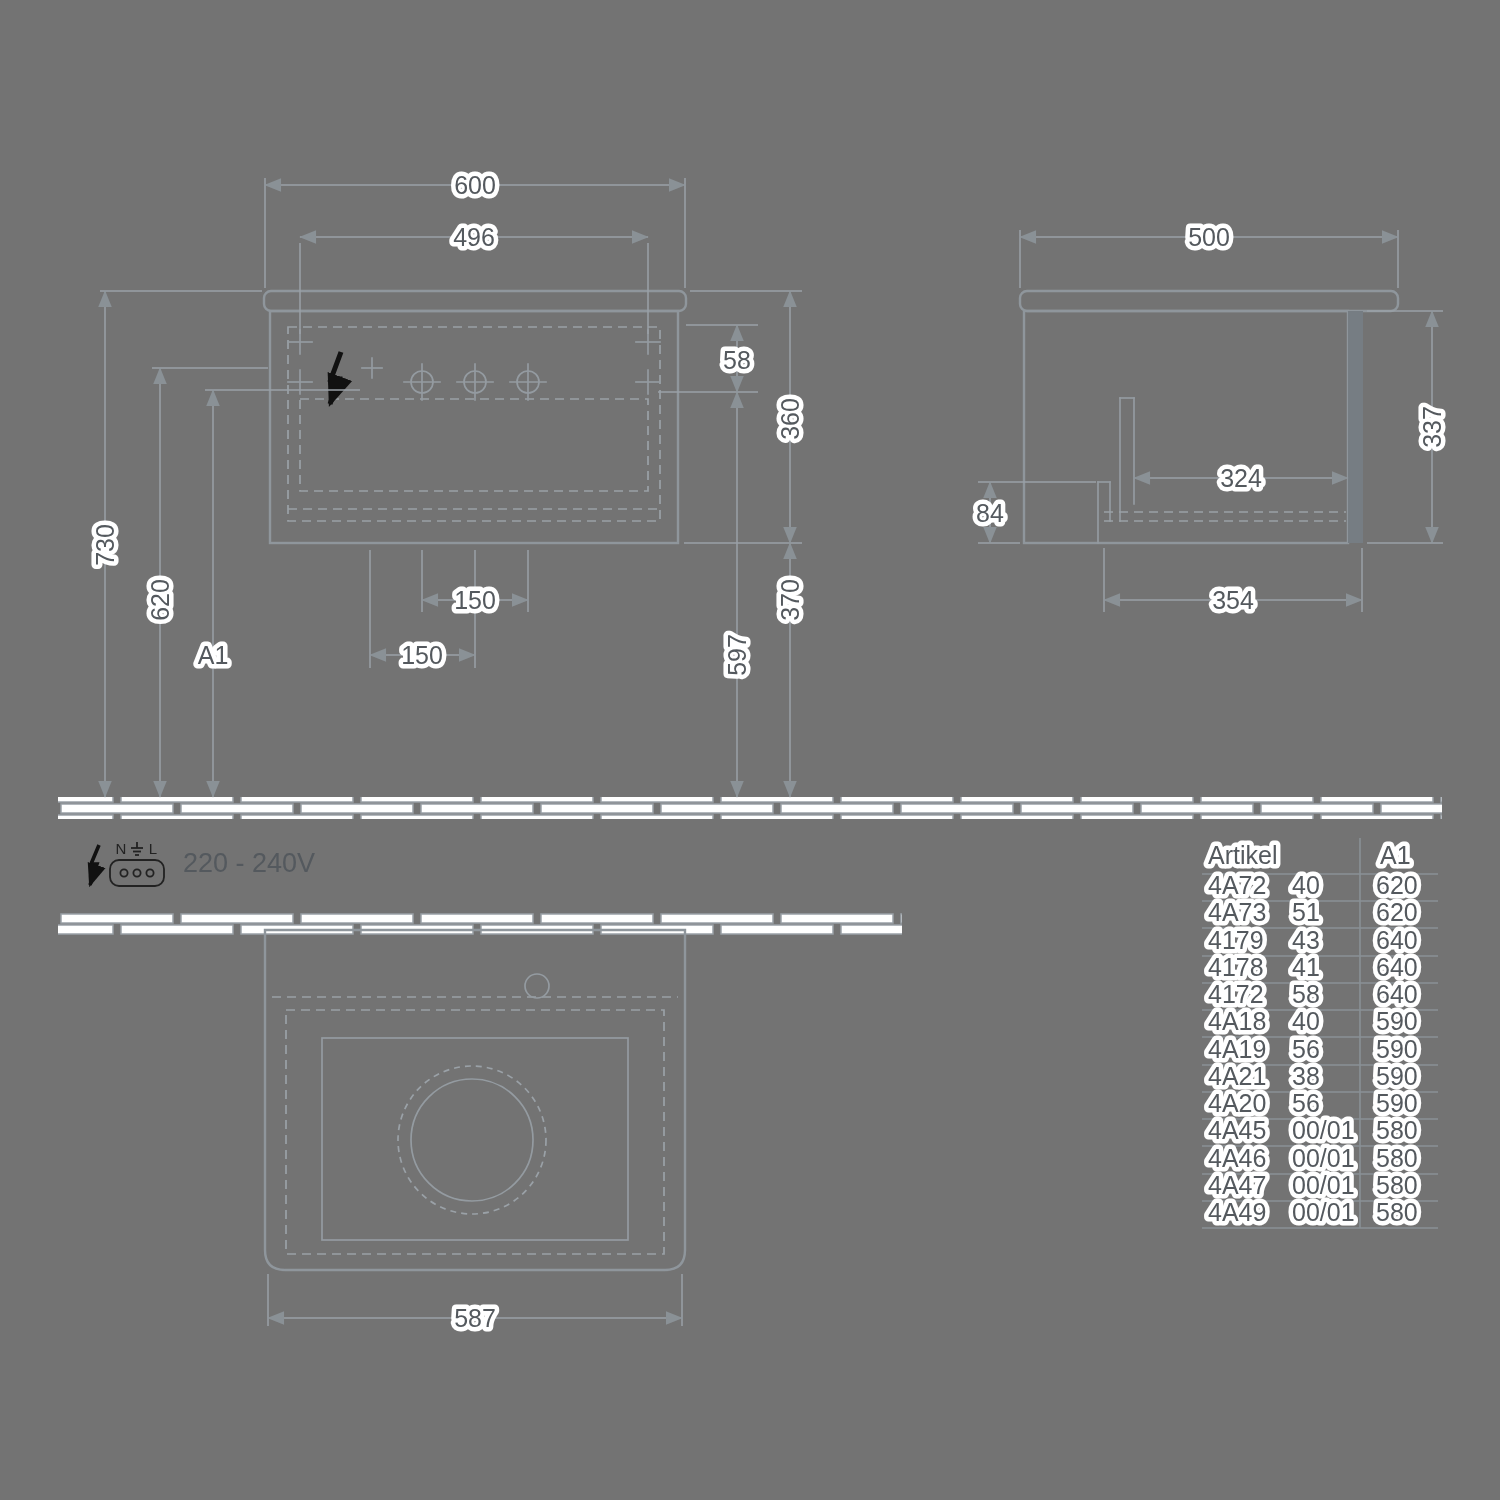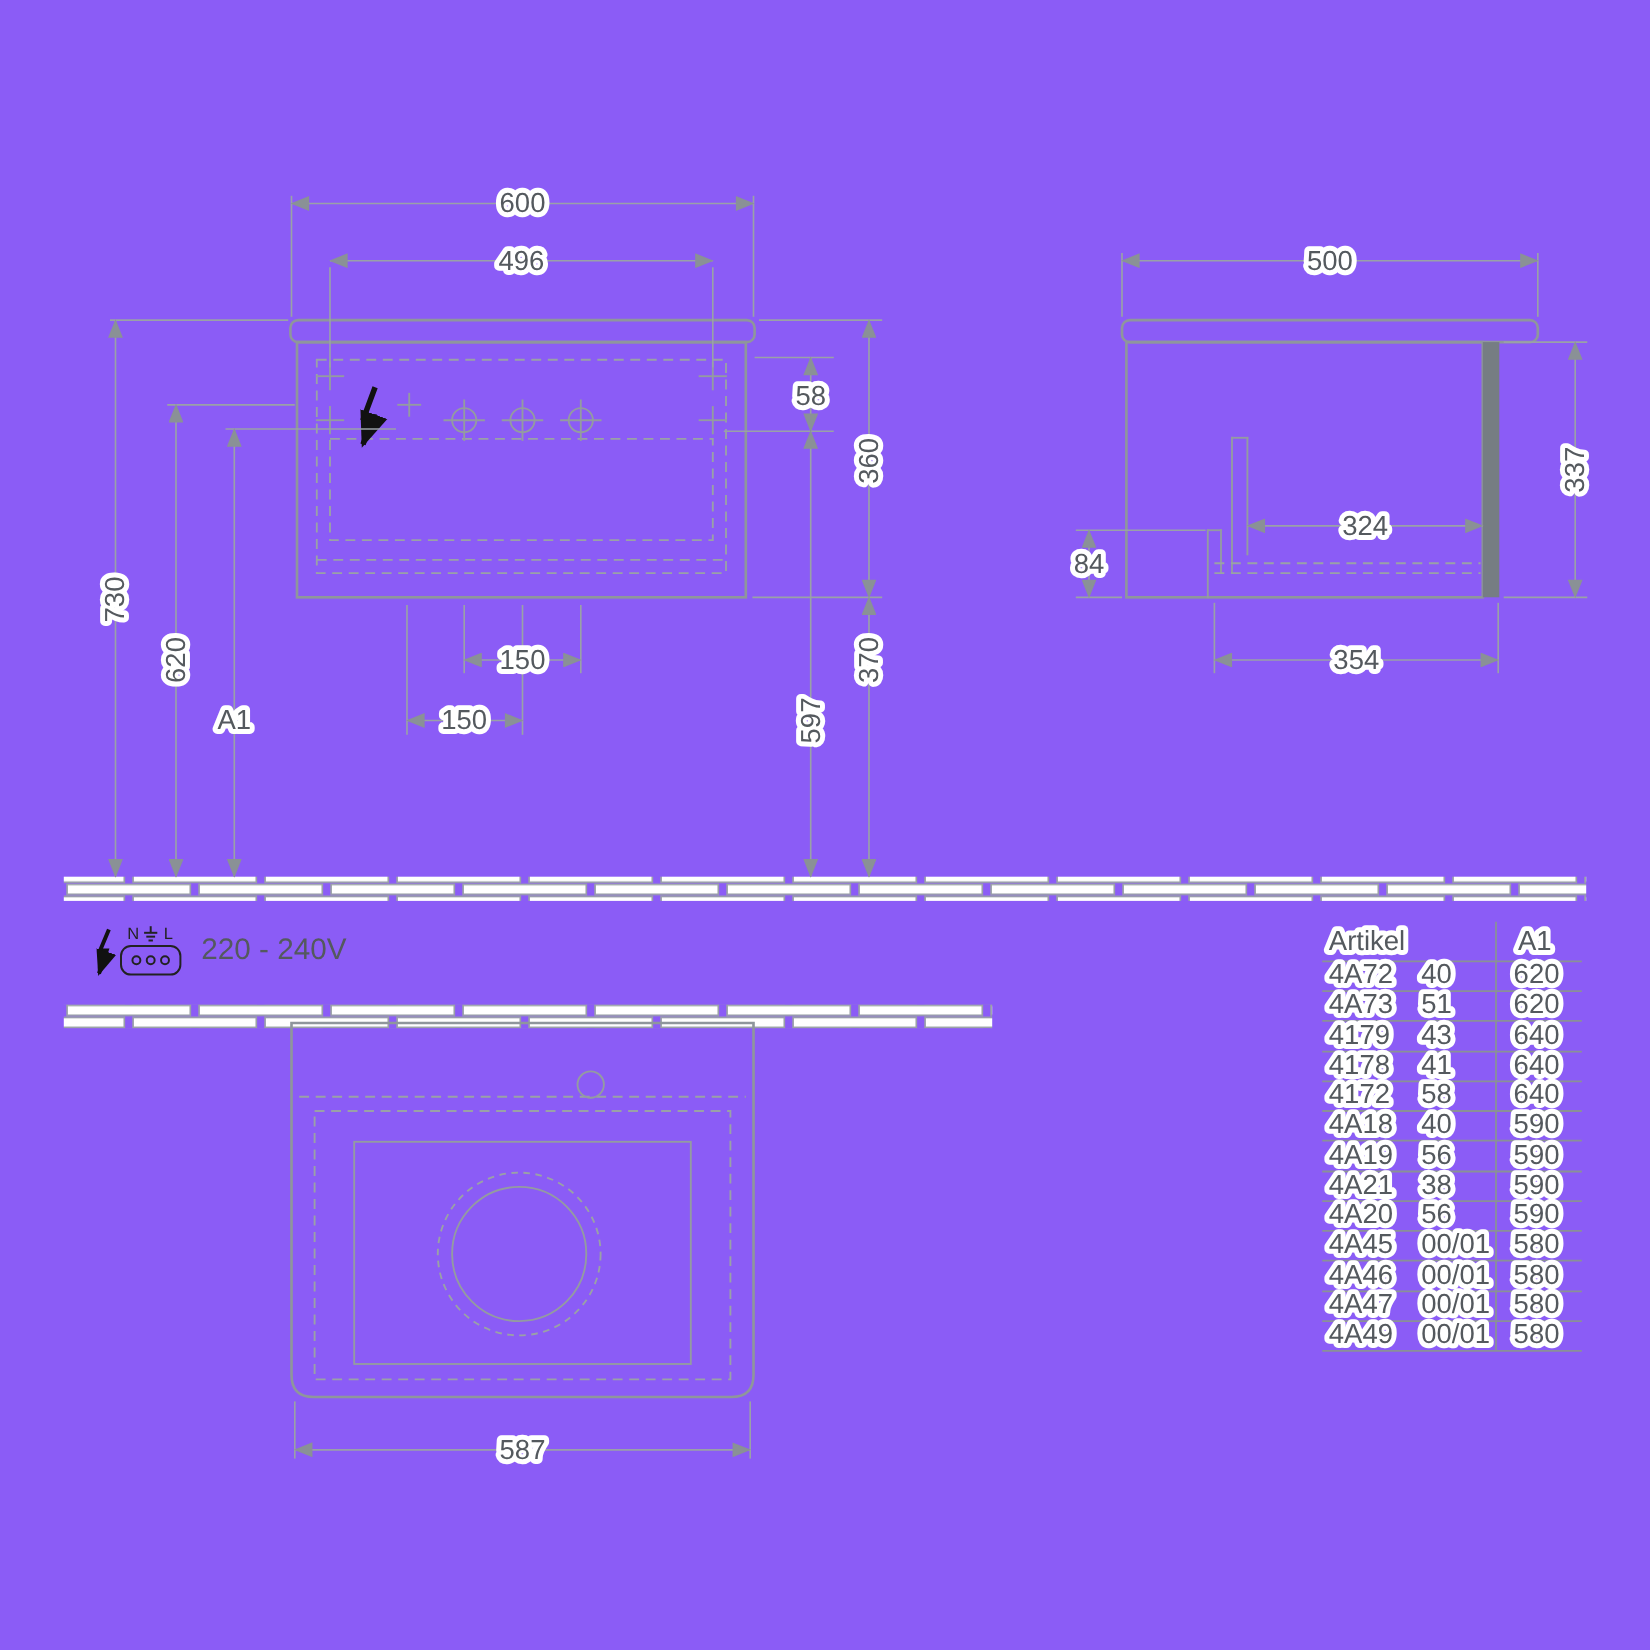--- a/index.html
+++ b/index.html
@@ -1,16 +1,16 @@
 <!DOCTYPE html>
 <html><head>
 <meta charset="utf-8">
 <style>
   html,body { margin:0; padding:0; background:#fff; }
-  .page { width:1500px; height:1500px; position:relative; background:#8b5cf6;
+  .page { width:1500px; height:1500px; position:relative; background:#737373;
           font-family:"Liberation Sans", sans-serif; }
   svg { display:block; }
   .ln   { stroke:#8f969c; stroke-width:2.4; fill:none; stroke-linecap:square; }
   .thin { stroke:#949ba1; stroke-width:1.7; fill:none; stroke-linecap:square; }
   .dim  { stroke:#9aa1a7; stroke-width:1.5; fill:none; }
   .dash { stroke:#9aa1a7; stroke-width:1.7; fill:none; stroke-dasharray:9 6; }
   .dash2{ stroke:#9aa1a7; stroke-width:1.7; fill:none; stroke-dasharray:6 5; }
   .tile { fill:#fff; stroke:#9aa1a7; stroke-width:1.5; }
   .bolt { stroke:#111; stroke-width:5; fill:none; stroke-linejoin:miter; }
   .boltS{ stroke:#111; stroke-width:3.6; fill:none; stroke-linejoin:miter; }

